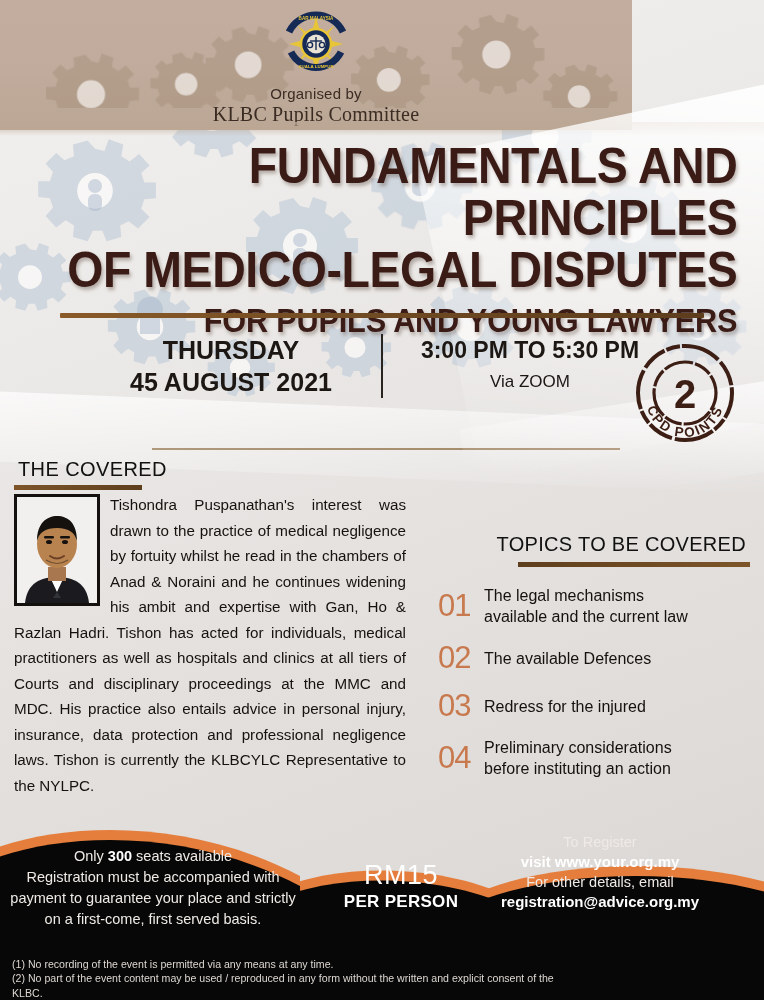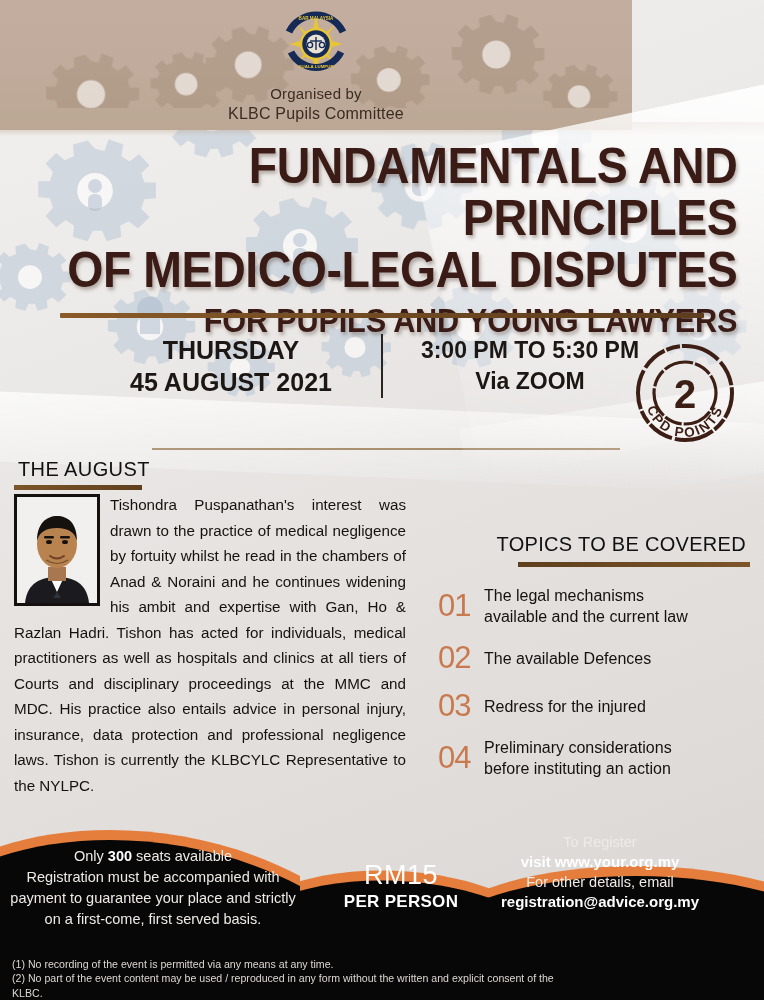--- a/index.html
+++ b/index.html
@@ -27,21 +27,21 @@
   }
   .logo-wrap {
     position:absolute; left:50%; top:4px; transform:translateX(-50%);
     width:74px; height:74px;
   }
   .organised {
     position:absolute; left:0; right:0; top:84px;
     text-align:center; color:#3b2c23; font-size:15px; line-height:20px;
     font-family:"Liberation Sans", sans-serif; letter-spacing:.2px;
   }
-  .organised .l2 { font-size:16px; }
+  .organised .l2 { font-size:20px;font-family:Liberation Serif, serif; }
 
   
   .band-fade {
     position:absolute; left:0; top:122px; width:764px; height:14px;
     background:linear-gradient(180deg,rgba(187,167,148,.85) 0%, rgba(243,241,239,0) 100%);
   }
 
   
   .fold-a {
     position:absolute; right:-40px; top:118px; width:360px; height:330px;
@@ -81,21 +81,21 @@
     display:flex; align-items:center; justify-content:center;
   }
   .meta .col {
     color:#1d1714; text-align:center;
     font-family:"Liberation Sans",sans-serif; font-weight:bold;
   }
   .meta .left { width:250px; font-size:25px; line-height:32px; text-align:center; padding-right:6px;}
   .meta .sep { width:2px; height:64px; background:#2a2420; margin:0 22px; }
   .meta .right { width:250px; }
   .meta .right .r1 { font-size:23px; line-height:31px; font-weight:bold; }
-  .meta .right .r2 { font-size:23px; line-height:31px; font-weight:bold; }
+  .meta .right .r2 { font-size:17px; line-height:31px; font-weight:normal; }
 
   
   .rule-meta {
     position:absolute; left:152px; top:448px; width:468px; height:2px;
     background:#7a5526;
   }
 
   
   .cpd {
     position:absolute; right:24px; top:338px; width:110px; height:110px;
@@ -307,21 +307,21 @@
       </defs>
       <circle cx="55" cy="55" r="47" fill="none" stroke="#3c1e14" stroke-width="4" stroke-dasharray="26 2 14 2 40 3"></circle>
       <circle cx="55" cy="55" r="31" fill="none" stroke="#3c1e14" stroke-width="3.2" stroke-dasharray="18 2 30 2"></circle>
       <text x="55" y="70" text-anchor="middle" font-size="40" font-weight="bold" fill="#3c1e14" font-family="Liberation Sans, sans-serif">2</text>
       <text font-size="13.5" font-weight="bold" fill="#3c1e14" font-family="Liberation Sans, sans-serif" letter-spacing="2">
         <textPath href="#cpdArc" startOffset="50%" text-anchor="middle">CPD POINTS</textPath>
       </text>
     </svg>
   </div>
 
-  <div class="speaker-head">THE AUGUST</div>
+  <div class="speaker-head">THE COVERED</div>
   <div class="speaker-rule"></div>
 
   <div class="photo">
     <svg viewBox="0 0 80 106" width="100%" height="100%">
       <rect width="80" height="106" fill="#f2f0ee"></rect>
 
       <path d="M8,106 C10,86 24,80 40,80 C56,80 70,86 72,106 Z" fill="#1b1b1f"></path>
       <path d="M33,80 L40,95 L47,80 L44,78 L36,78 Z" fill="#ffffff"></path>
       <path d="M40,95 L36,101 L44,101 Z" fill="#30333a"></path>
 

